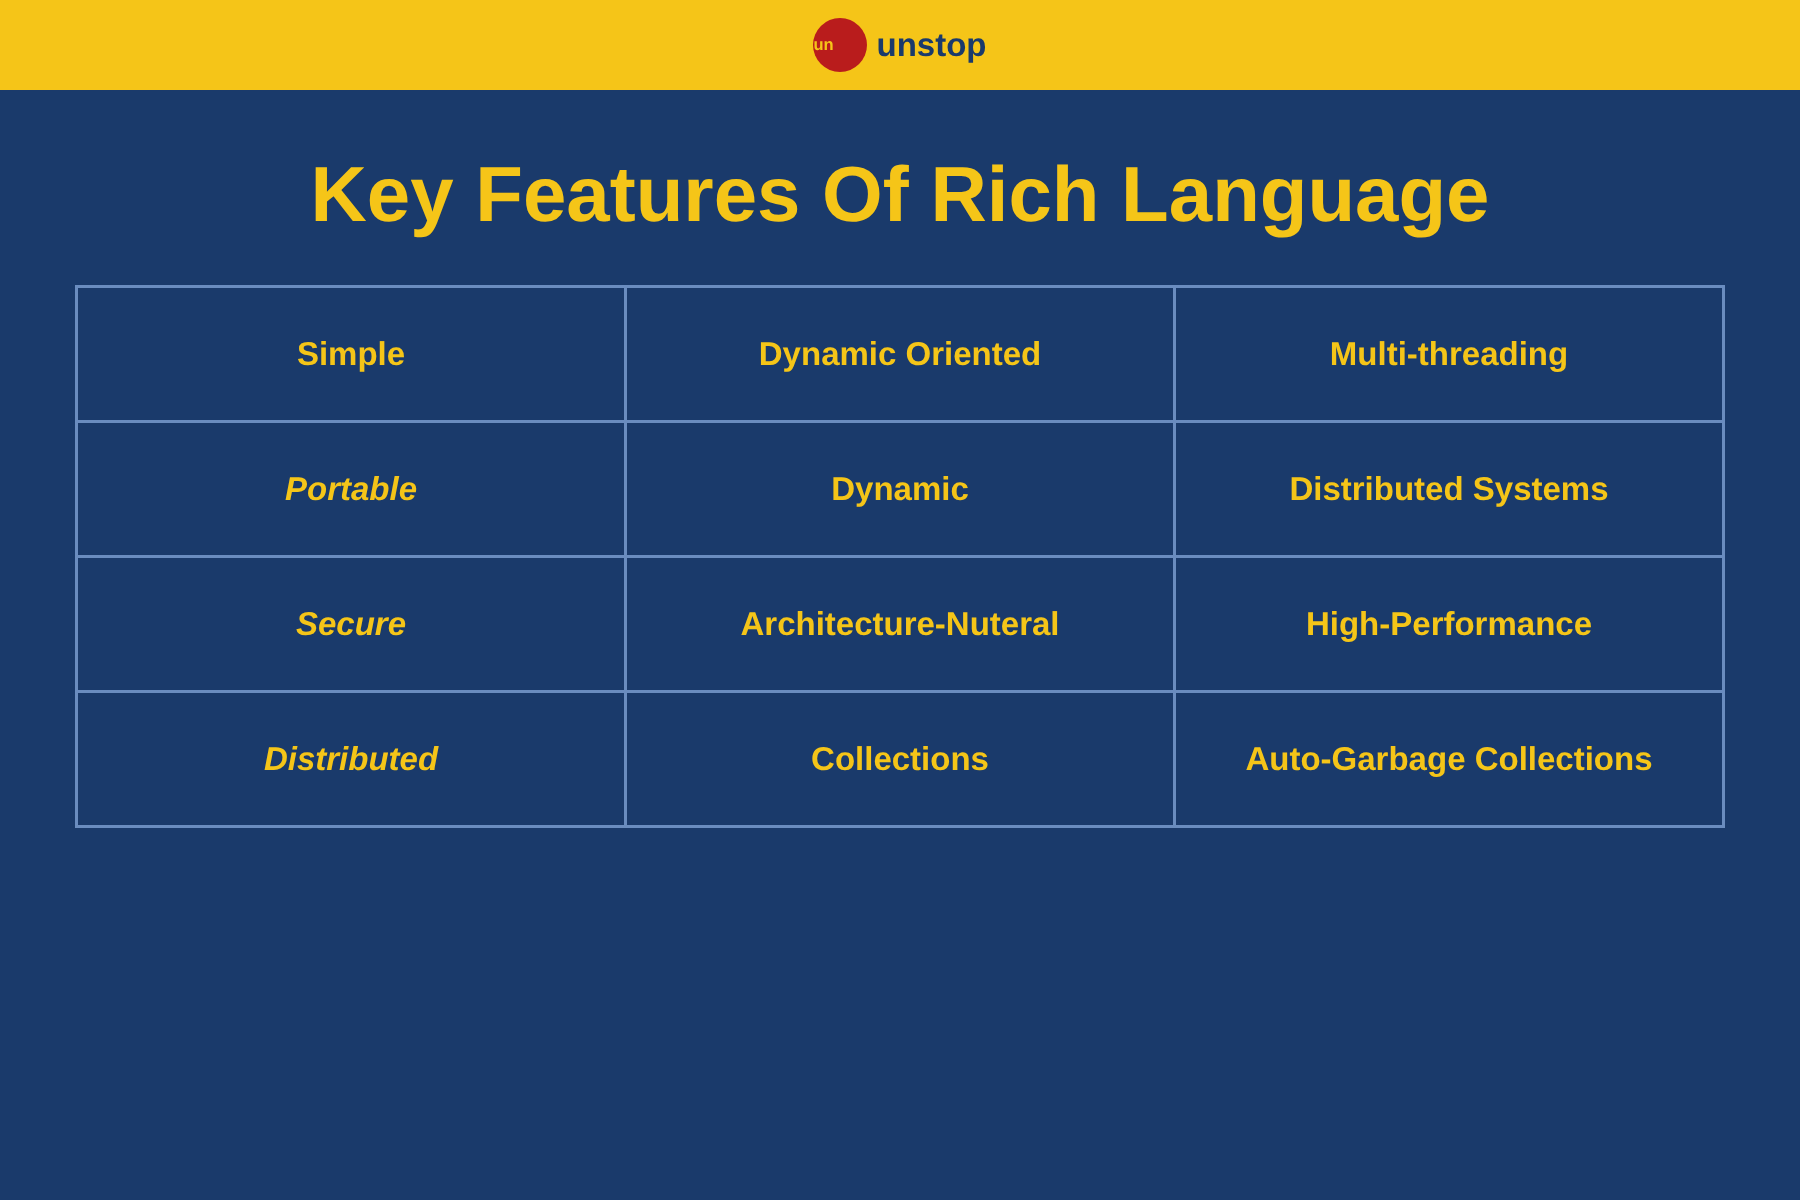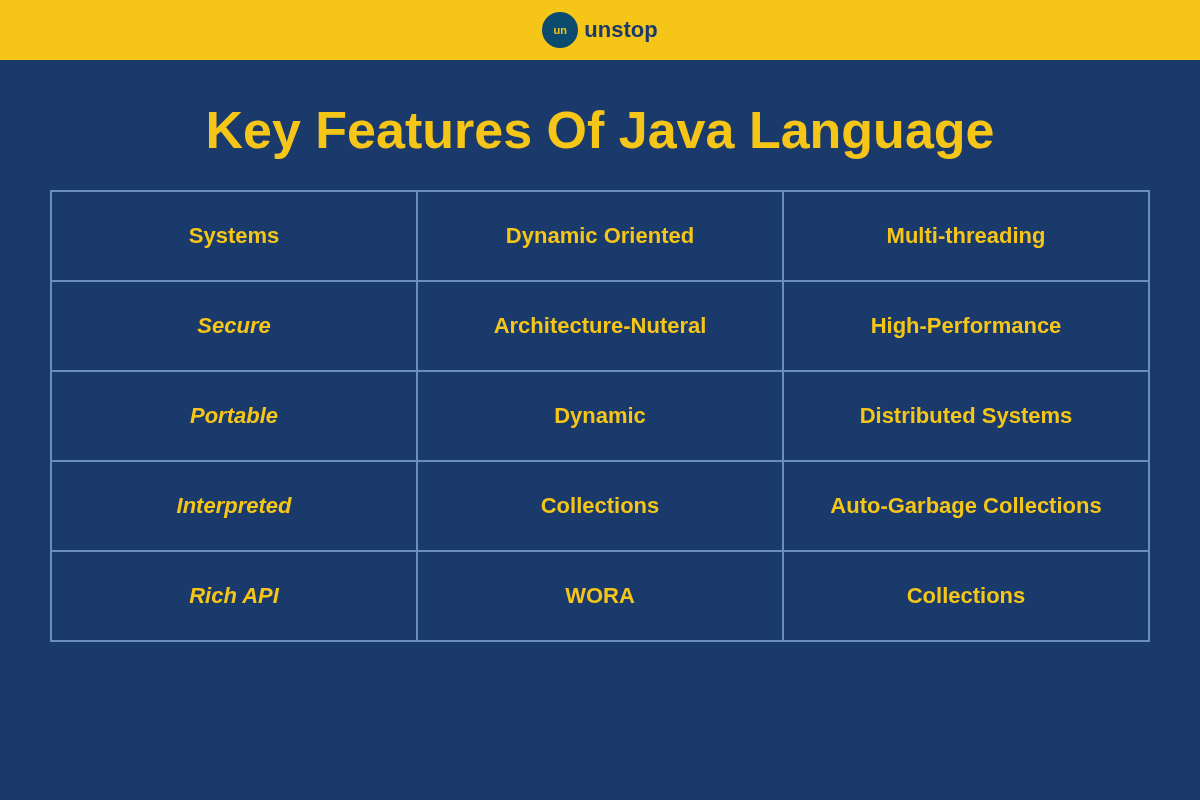--- a/index.html
+++ b/index.html
@@ -23,28 +23,27 @@
       justify-content: center;
     }
 
     .logo-container {
       display: flex;
       align-items: center;
       justify-content: center;
     }
 
     .logo-badge {
-      background-color: #0c4a6e;
+      background-color: #b91c1c;
       color: #F5C518;
       border-radius: 50%;
       width: 36px;
       height: 36px;
       display: flex;
       align-items: center;
-      justify-content: center;
       font-size: 11px;
       font-weight: bold;
       margin-right: 6px;
     }
 
     .logo-text {
       color: #1a3a6b;
       font-size: 22px;
       font-weight: bold;
     }
@@ -99,44 +98,39 @@
 <div class="top-bar">
   <div class="logo-container">
     <div class="logo-badge">
       <span>un</span>
     </div>
     <span class="logo-text">unstop</span>
   </div>
 </div>
 
 <div class="main-content">
-  <h1 class="page-title">Key Features Of Java Language</h1>
+  <h1 class="page-title">Key Features Of Rich Language</h1>
 
   <table class="features-table">
     <tbody id="table-body">
     <tr>
-          <td class="normal-cell">Systems</td>
+          <td class="normal-cell">Simple</td>
           <td class="normal-cell">Dynamic Oriented</td>
           <td class="normal-cell">Multi-threading</td>
+        </tr>
+        <tr>
+          <td class="italic-cell">Portable</td>
+          <td class="normal-cell">Dynamic</td>
+          <td class="normal-cell">Distributed Systems</td>
         </tr>
         <tr>
           <td class="italic-cell">Secure</td>
           <td class="normal-cell">Architecture-Nuteral</td>
           <td class="normal-cell">High-Performance</td>
         </tr>
         <tr>
-          <td class="italic-cell">Portable</td>
-          <td class="normal-cell">Dynamic</td>
-          <td class="normal-cell">Distributed Systems</td>
-        </tr>
-        <tr>
-          <td class="italic-cell">Interpreted</td>
+          <td class="italic-cell">Distributed</td>
           <td class="normal-cell">Collections</td>
           <td class="normal-cell">Auto-Garbage Collections</td>
-        </tr>
-        <tr>
-          <td class="italic-cell">Rich API</td>
-          <td class="normal-cell">WORA</td>
-          <td class="normal-cell">Collections</td>
         </tr>
       </tbody>
   </table>
 </div>
 
 </body></html>

